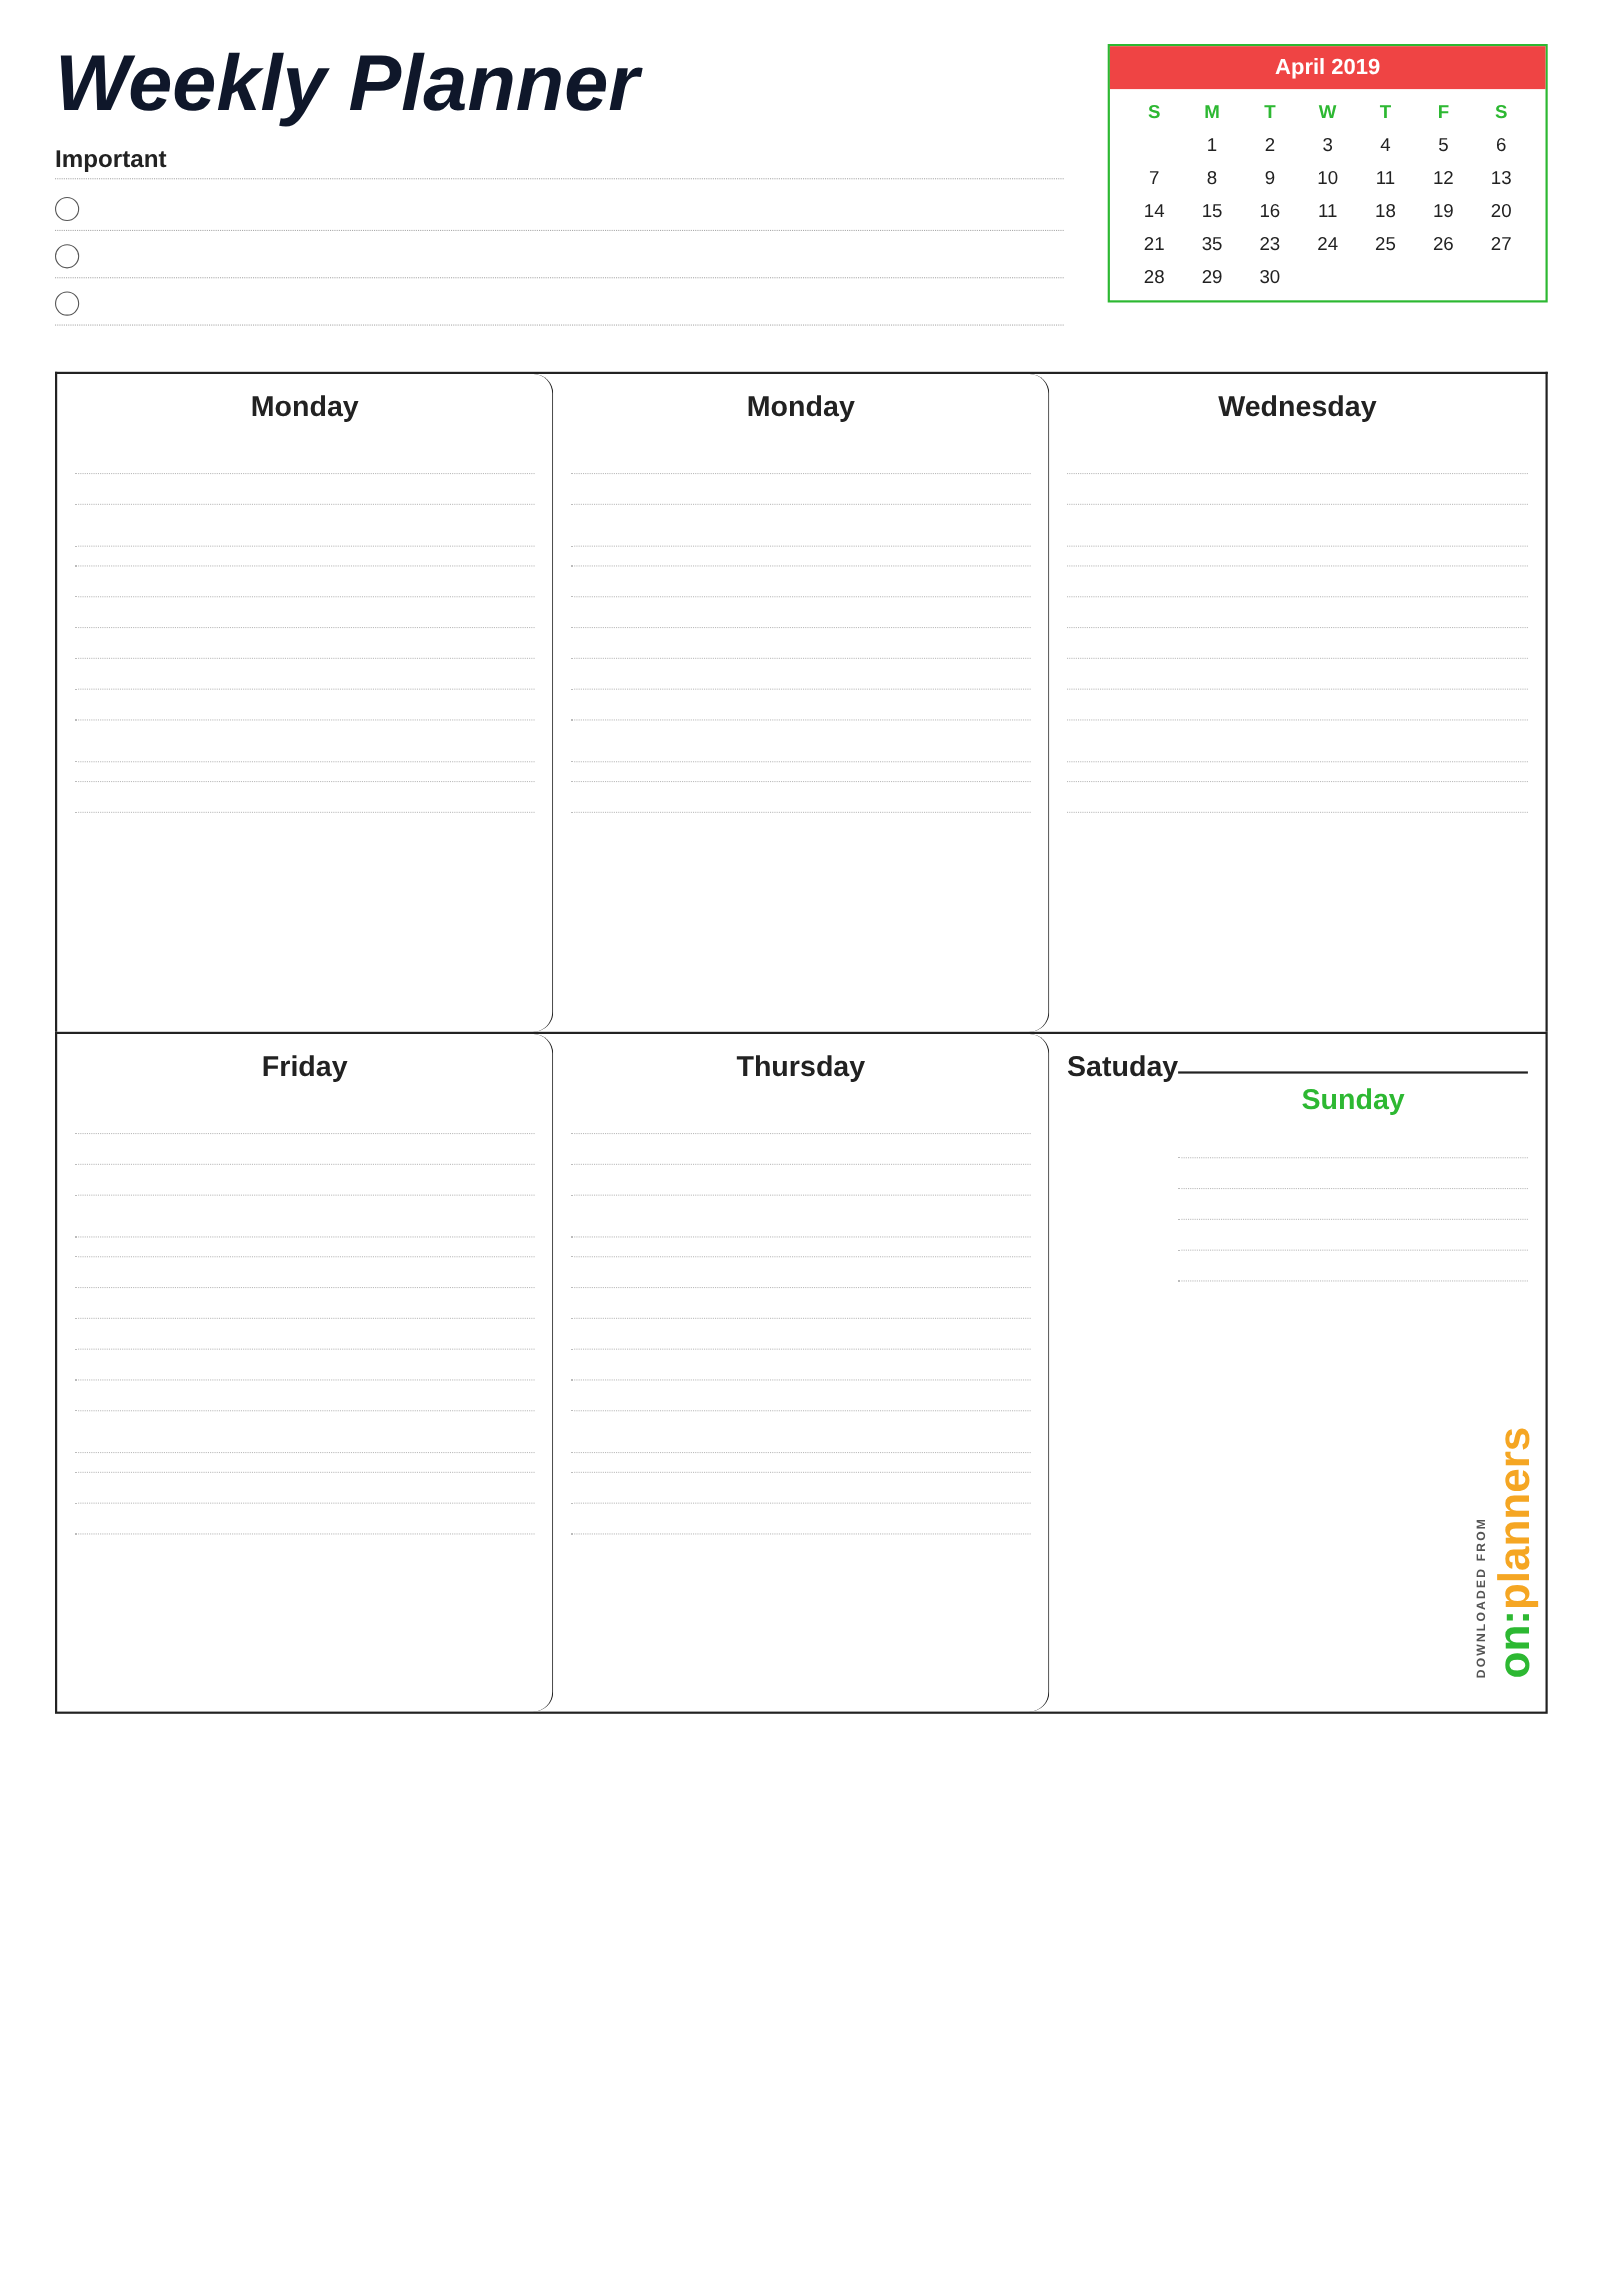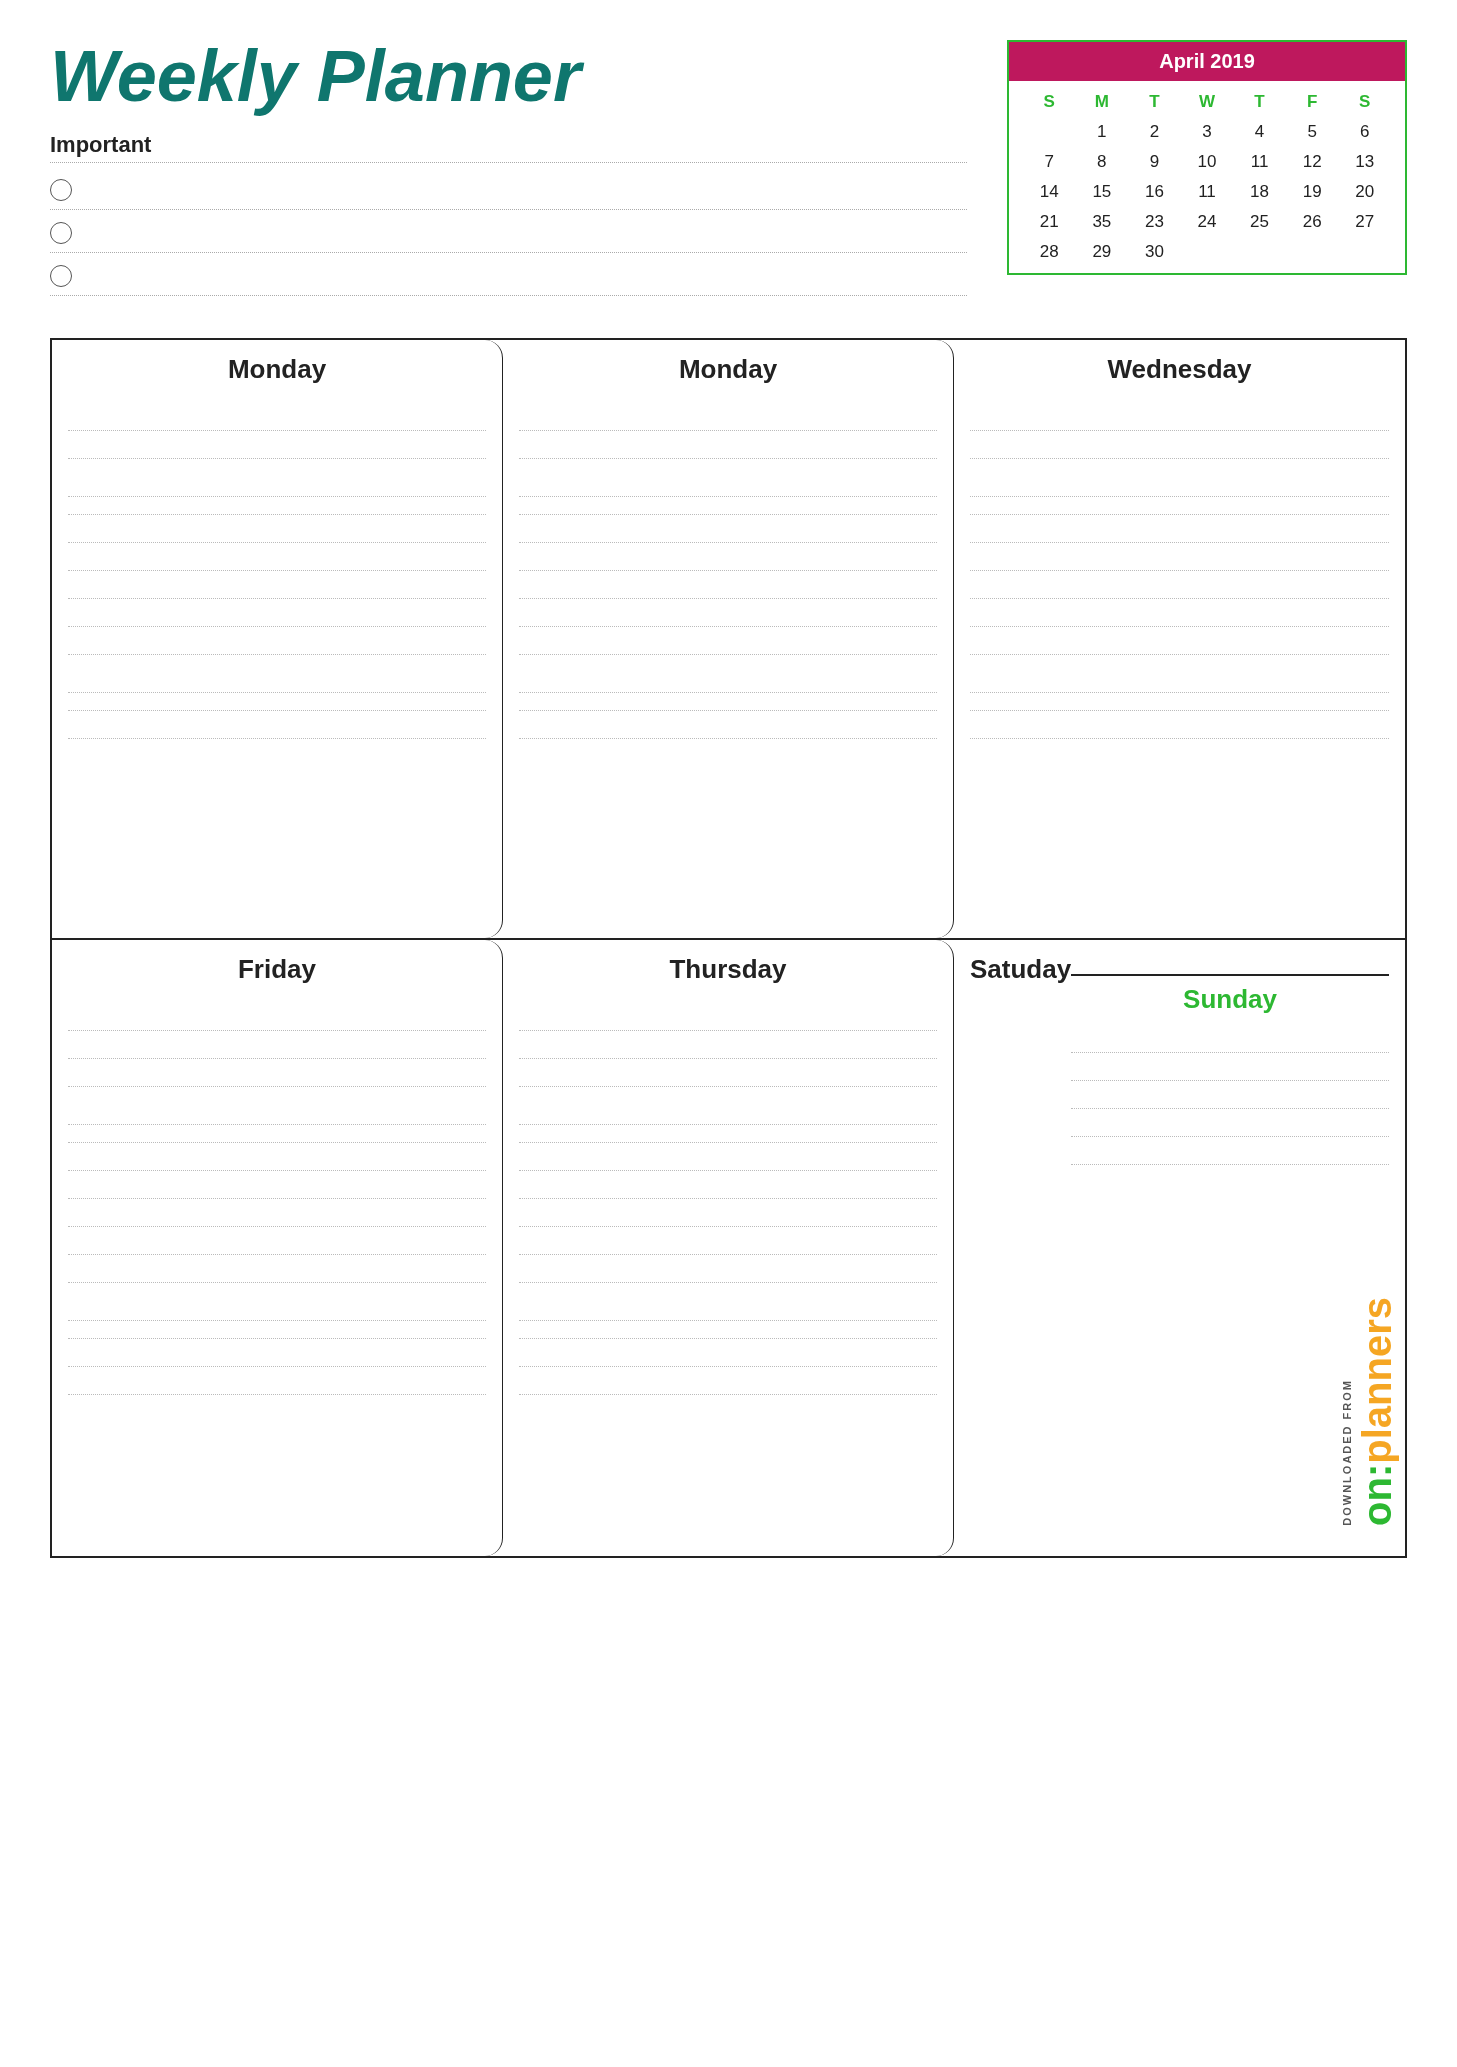--- a/index.html
+++ b/index.html
@@ -21,21 +21,21 @@
     }
 
     .left-header {
       flex: 1;
       padding-right: 40px;
     }
 
     .page-title {
       font-size: 72px;
       font-weight: 900;
-      color: #0f766e;
+      color: #0f172a;
       font-style: italic;
       line-height: 1;
       margin-bottom: 20px;
     }
 
     .important-label {
       font-size: 22px;
       font-weight: bold;
       color: #222;
       border-bottom: 1px dotted #aaa;
@@ -67,21 +67,21 @@
     }
 
     
     .calendar-box {
       width: 400px;
       flex-shrink: 0;
       border: 2px solid #2db832;
     }
 
     .calendar-header {
-      background: #be185d;
+      background: #ef4444;
       color: #fff;
       font-size: 20px;
       font-weight: bold;
       text-align: center;
       padding: 8px 0;
     }
 
     .calendar-grid {
       display: grid;
       grid-template-columns: repeat(7, 1fr);

